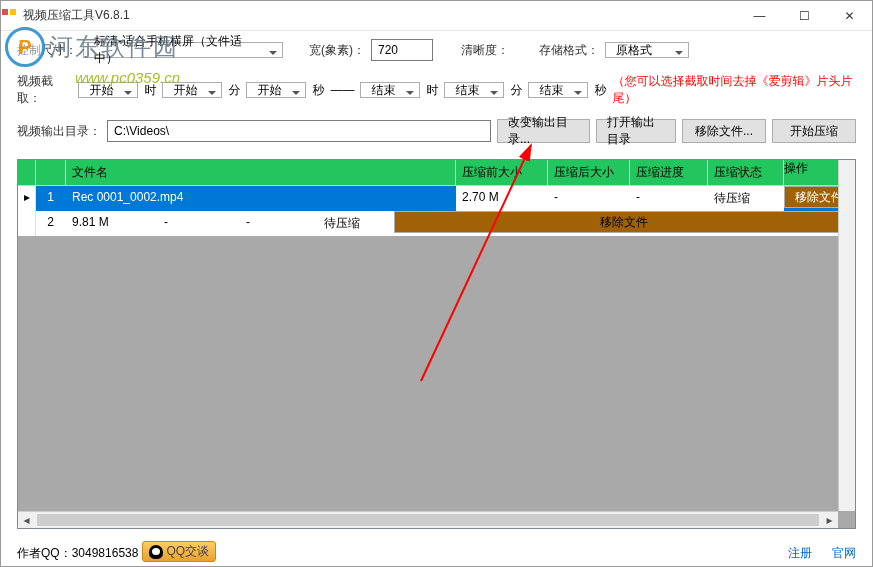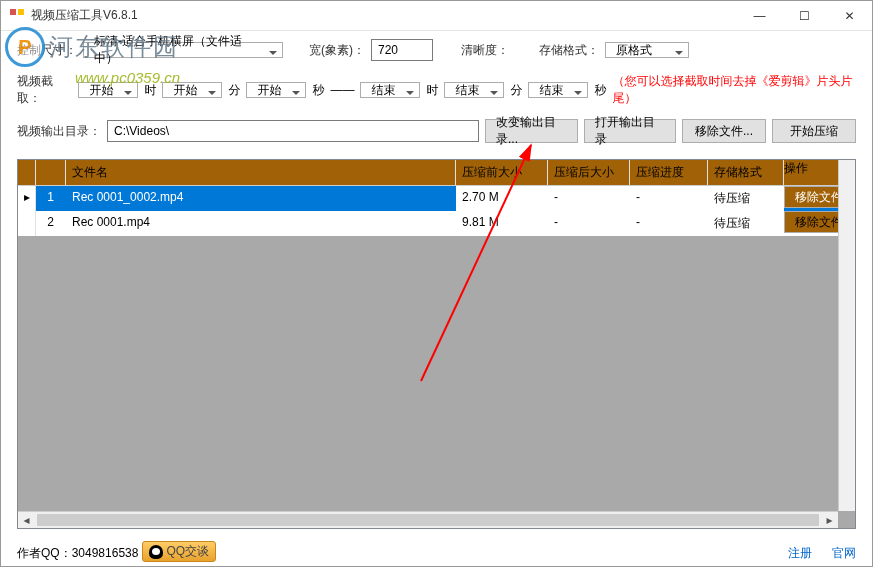--- a/index.html
+++ b/index.html
@@ -1,36 +1,36 @@
 <!DOCTYPE html>
 <html><head>
 <meta charset="utf-8">
 <style>
 *{box-sizing:border-box;margin:0;padding:0;font-family:"Microsoft YaHei",SimSun,sans-serif;font-size:12px}
 body{background:#fff;width:873px;height:567px;position:relative;overflow:hidden;border:1px solid #999}
-.titlebar{height:30px;display:flex;align-items:center;padding-left:8px;border-bottom:1px solid #e5e5e5}
+.titlebar{height:30px;display:flex;align-items:center;border-bottom:1px solid #e5e5e5}
 .app-icon{width:16px;height:16px;margin-right:6px;display:flex;flex-wrap:wrap}
 .app-icon span{width:6px;height:6px;margin:1px}
 .app-icon span:nth-child(1){background:#d9534f}
 .app-icon span:nth-child(2){background:#ffc107}
 .title-text{color:#333}
 .win-controls{margin-left:auto;display:flex}
 .win-btn{width:45px;height:29px;display:flex;align-items:center;justify-content:center;color:#333}
 .content{padding:8px 16px 4px 16px}
 .row{display:flex;align-items:center;margin-bottom:12px;gap:6px}
 .label{color:#333}
 .select{background:#fff;border:1px solid #adadad;height:16px;padding:0 18px 0 10px;display:flex;align-items:center;position:relative;min-width:60px}
 .select::after{content:"";position:absolute;right:5px;top:8px;border:4px solid transparent;border-top-color:#555}
 .input{background:#fff;border:1px solid #7a7a7a;height:22px;padding:0 6px;display:flex;align-items:center}
 .btn{background:#e1e1e1;border:1px solid #adadad;height:24px;padding:0 10px;display:flex;align-items:center;justify-content:center;cursor:pointer}
 .hint{color:#f00}
 .table-wrap{border:1px solid #828790;margin:0 16px;height:370px;overflow:hidden;position:relative;background:#a9a9a9}
 .table{width:100%;background:#fff}
 .thead{display:flex;background:#fff;border-bottom:1px solid #ccc}
-.th{border-right:1px solid #e0e0e0;padding:4px 6px;background:#a16207}
+.th{border-right:1px solid #e0e0e0;padding:4px 6px;background:#22c55e}
 .trow{display:flex;background:#fff}
 .trow.selected{background:#0078d7;color:#fff}
 .td{padding:4px 6px;border-right:1px solid transparent}
 .c-idx{width:18px;text-align:center;border-right:1px solid #e0e0e0}
 .c-num{width:30px;text-align:center}
 .c-name{width:390px}
 .c-before{width:92px}
 .c-after{width:82px}
 .c-prog{width:78px}
 .c-stat{width:76px}
@@ -114,54 +114,53 @@
     <span>秒</span>
     <span class="hint">（您可以选择截取时间去掉《爱剪辑》片头片尾）</span>
   </div>
 
   <div class="row">
     <span class="label">视频输出目录：</span>
     <div class="input" style="flex:1">
         <span>C:\Videos\</span>
       </div>
     <div class="btn" style="width:93px">改变输出目录...</div>
-    <div class="btn" style="width:92px">打开输出目录</div>
+    <div class="btn" style="width:80px">打开输出目录</div>
     <div class="btn" style="width:84px">移除文件...</div>
     <div class="btn" style="width:84px">开始压缩</div>
   </div>
 </div>
 
 <div class="table-wrap">
   <div class="table">
     <div class="thead">
       <div class="th c-idx"></div>
       <div class="th c-num"></div>
       <div class="th c-name">文件名</div>
       <div class="th c-before">压缩前大小</div>
       <div class="th c-after">压缩后大小</div>
       <div class="th c-prog">压缩进度</div>
-      <div class="th c-stat">存储格式</div>
+      <div class="th c-stat">压缩状态</div>
       <div class="th c-op">操作</div>
     </div>
     <div class="trow selected">
       <div class="td c-idx" style="background:#fff;color:#000">▸</div>
       <div class="td c-num">1</div>
       <div class="td c-name">Rec 0001_0002.mp4</div>
       <div class="td c-before" style="background:#fff;color:#000">2.70 M</div>
       <div class="td c-after" style="background:#fff;color:#000">-</div>
       <div class="td c-prog" style="background:#fff;color:#000">-</div>
       <div class="td c-stat" style="background:#fff;color:#000">待压缩</div>
       <div class="td c-op">
           <div class="row-btn">移除文件</div>
         </div>
     </div>
     <div class="trow">
       <div class="td c-idx" style="border-right:1px solid #e0e0e0"></div>
       <div class="td c-num">2</div>
-      <div class="td c-name">Rec 0001.mp4</div>
       <div class="td c-before">9.81 M</div>
       <div class="td c-after">-</div>
       <div class="td c-prog">-</div>
       <div class="td c-stat">待压缩</div>
       <div class="td c-op">
           <div class="row-btn">移除文件</div>
         </div>
     </div>
   </div>
   <div class="scrollbar-h">

